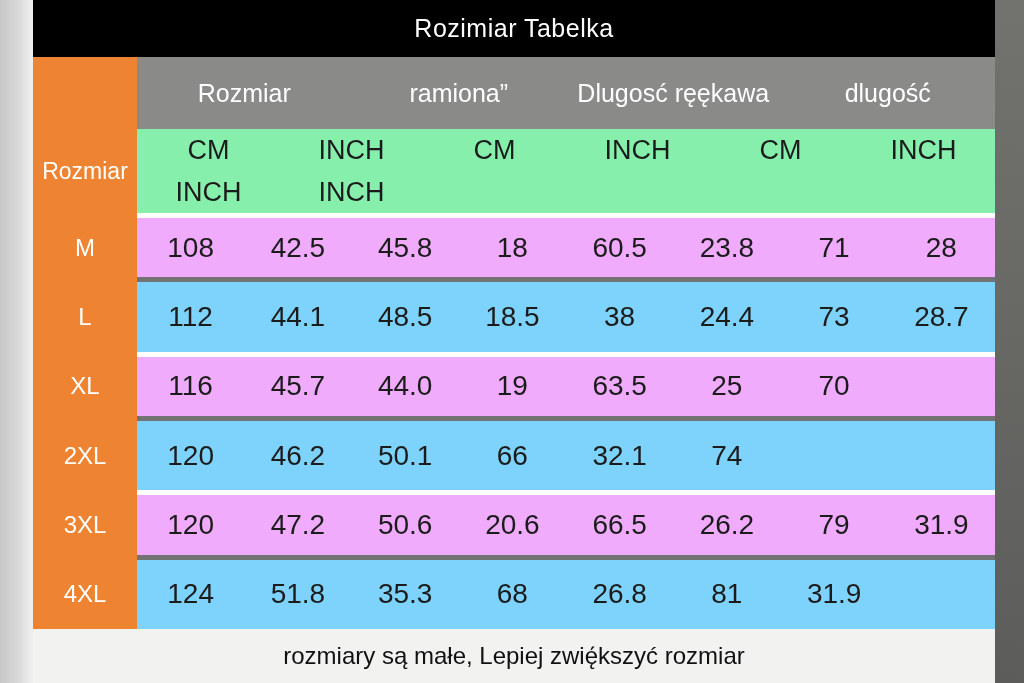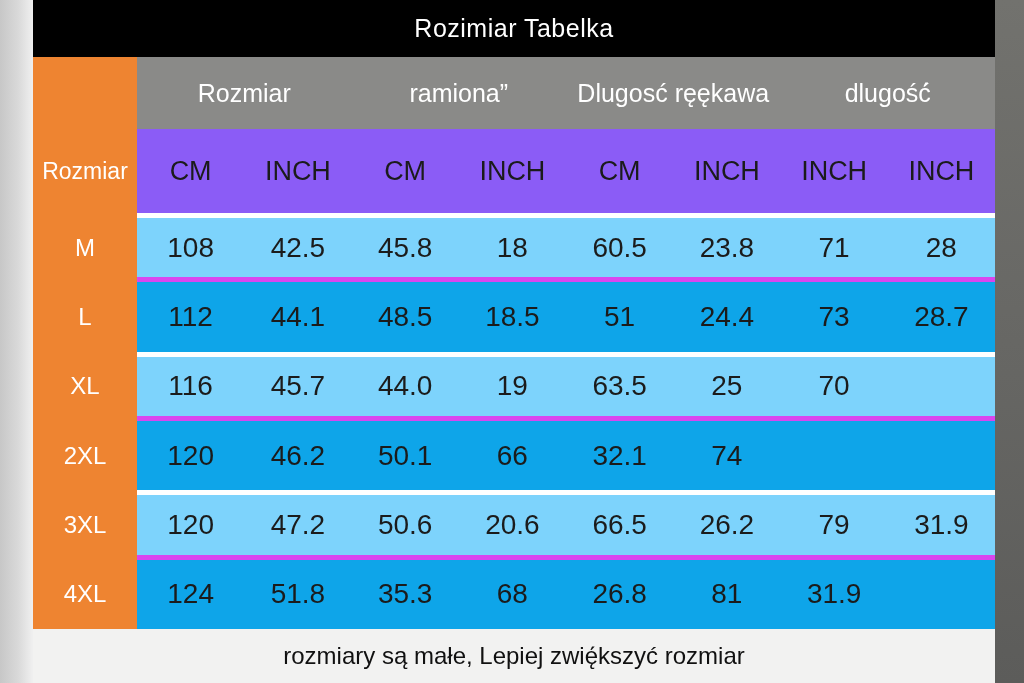--- a/index.html
+++ b/index.html
@@ -47,32 +47,32 @@
   .content { flex: 1; display: flex; flex-direction: column; }
   .group-row {
     height: 72px; background: #8a8a88;
     display: grid; grid-template-columns: repeat(4, 1fr);
   }
   .group-cell {
     display: flex; align-items: center; justify-content: center;
     color: #ffffff; font-size: 25px; white-space: nowrap;
   }
   .unit-row {
-    height: 84px; background: #8b5cf6;
-    display: grid; grid-template-columns: repeat(8, 1fr);
+    height: 84px; background: #86efac;
+    display: grid; grid-template-columns: repeat(6, 1fr);
   }
   .unit-cell {
     display: flex; align-items: center; justify-content: center;
     color: #1b1b1b; font-size: 27px;
   }
   .rows { height: 416px; display: grid; grid-template-rows: repeat(6, 1fr); }
-  .data-row { display: grid; grid-template-columns: repeat(8, 1fr); background: #0ea5e9; }
+  .data-row { display: grid; grid-template-columns: repeat(8, 1fr); background: #7dd3fc; }
   .data-row.stripe {
-    background: #7dd3fc;
-    border-top: 5px solid #ffffff; border-bottom: 5px solid #d946ef;
+    background: #f0abfc;
+    border-top: 5px solid #ffffff; border-bottom: 5px solid #737373;
   }
   .cell {
     display: flex; align-items: center; justify-content: center;
     color: #1b1b1b; font-size: 28px;
   }
   .footer {
     height: 54px; background: #f2f2f1;
     border-bottom: 2px solid #cfcfce;
     display: flex; align-items: center; justify-content: center;
   }
@@ -136,21 +136,21 @@
           <div class="cell">23.8</div>
           <div class="cell">71</div>
           <div class="cell">28</div>
         </div>
 
         <div class="data-row">
           <div class="cell">112</div>
           <div class="cell">44.1</div>
           <div class="cell">48.5</div>
           <div class="cell">18.5</div>
-          <div class="cell">51</div>
+          <div class="cell">38</div>
           <div class="cell">24.4</div>
           <div class="cell">73</div>
           <div class="cell">28.7</div>
         </div>
 
         <div class="data-row stripe">
           <div class="cell">116</div>
           <div class="cell">45.7</div>
           <div class="cell">44.0</div>
           <div class="cell">19</div>

